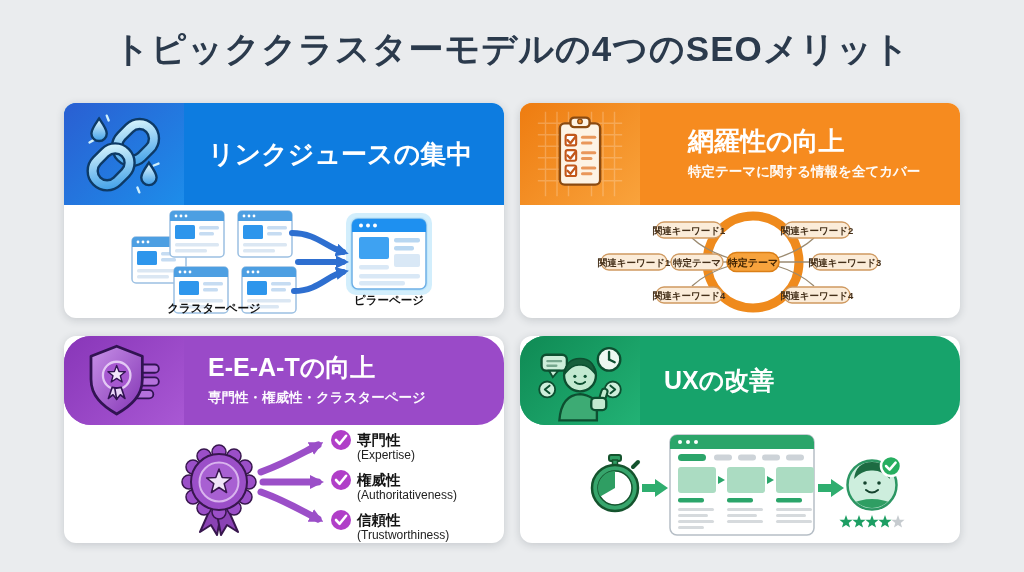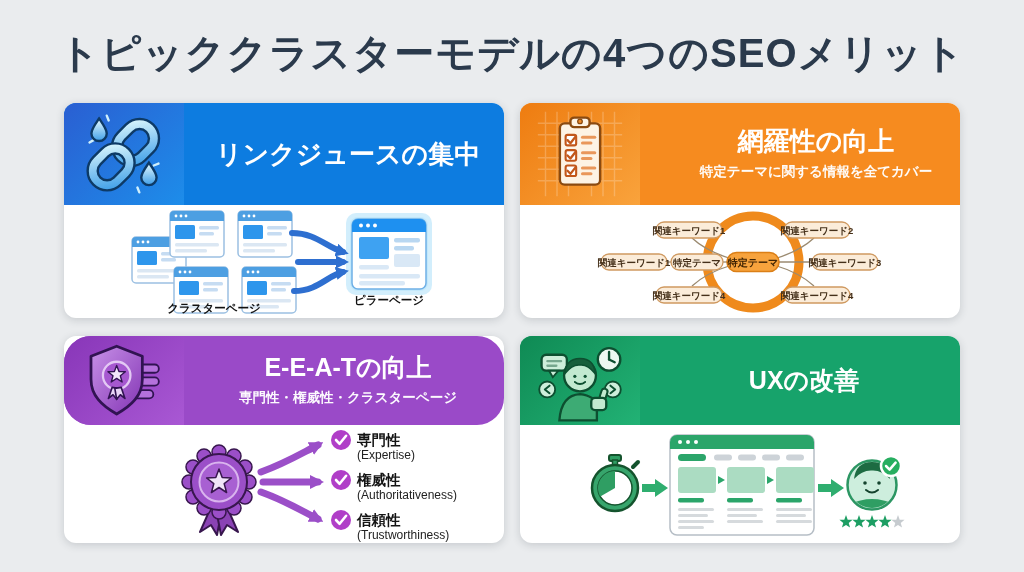--- a/index.html
+++ b/index.html
@@ -4,21 +4,21 @@
 <style>
   * { margin:0; padding:0; box-sizing:border-box; }
   html,body { background:#dfe2e5; }
   .stage {
     position:relative; width:1024px; height:572px; overflow:hidden;
     background:#eaecee;
     font-family:"Liberation Sans","DejaVu Sans",sans-serif;
   }
   .page-title {
     position:absolute; top:26px; left:0; width:100%;
-    text-align:center; font-size:40px; font-weight:800;
+    text-align:center; font-size:35px; font-weight:800;
     color:#2b3a4c; letter-spacing:1px;
   }
   .card {
     position:absolute; width:440px; background:#ffffff;
     border-radius:12px; box-shadow:0 2px 8px rgba(40,50,60,.18);
   }
   .card.tl { left:64px;  top:103px; height:215px; }
   .card.tr { left:520px; top:103px; height:215px; }
   .card.bl { left:64px;  top:336px; height:207px; }
   .card.br { left:520px; top:336px; height:207px; }
@@ -27,28 +27,28 @@
     border-radius:12px 12px 0 0;
   }
   .tl .card-header, .tr .card-header { height:102px; }
   .bl .card-header, .br .card-header { height:89px; }
   .icon-box {
     width:120px; flex:none; display:flex; align-items:center; justify-content:center;
   }
   .hdr-blue   { background:#0d7ce0; }
   .hdr-orange { background:#f68b1f;gap:24px; }
   .hdr-purple { background:#9a4ac8;border-radius:27px; }
-  .hdr-green  { background:#17a36b; }
+  .hdr-green  { background:#17a36b;border-radius:25px; }
   .ib-blue    { background:linear-gradient(135deg,#2a5fd2,#1d8dea); }
   .ib-orange  { background:linear-gradient(135deg,#ee7c10,#f9a33c); }
   .ib-purple  { background:linear-gradient(135deg,#8836b8,#a958d4); }
   .ib-green   { background:linear-gradient(135deg,#0f8a54,#22b275); }
   .header-text {
     flex:1; display:flex; flex-direction:column; justify-content:center;
-    padding:10px 16px 10px 24px; color:#ffffff;text-align:center;
+    padding:10px 16px 10px 24px; color:#ffffff;
   }
   .card-title { font-size:26px; font-weight:800; line-height:1.1; }
   .bl .card-title, .br .card-title { font-size:25px; }
   .card-subtitle { font-size:13.5px; font-weight:700; margin-top:7px; line-height:1.35; opacity:.97; }
   .card-body { position:relative; }
   .tl .card-body, .tr .card-body { height:113px; }
   .bl .card-body, .br .card-body { height:118px; }
   .card-body svg { display:block; }
   svg text { font-family:"Liberation Sans","DejaVu Sans",sans-serif; }
 </style>

